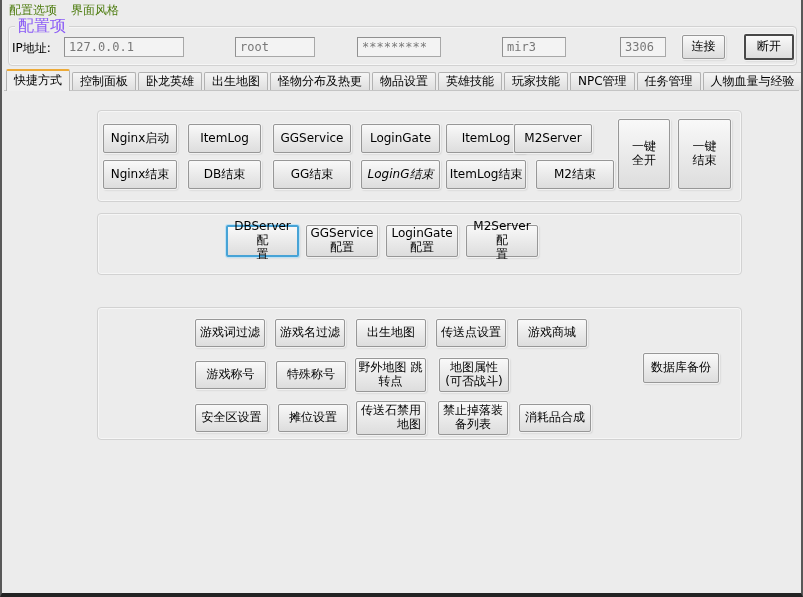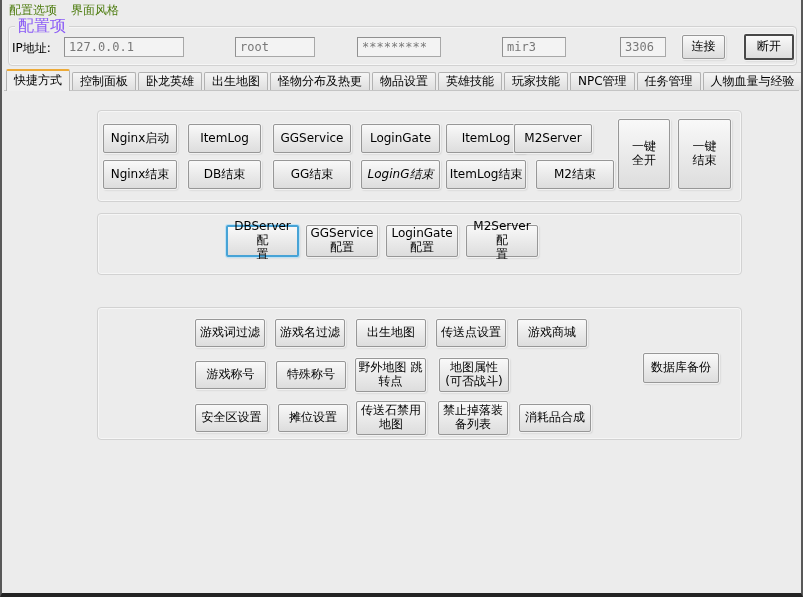--- a/index.html
+++ b/index.html
@@ -120,21 +120,21 @@
       <button class="btn" style="left:97px;top:53px;width:71px;height:28px;">游戏称号</button>
       <button class="btn" style="left:178px;top:53px;width:70px;height:28px;">特殊称号</button>
       <button class="btn" style="left:257px;top:50px;width:71px;height:34px;">野外地图 跳
 转点</button>
       <button class="btn" style="left:341px;top:50px;width:70px;height:34px;">地图属性
 (可否战斗)</button>
       <button class="btn" style="left:545px;top:45px;width:76px;height:30px;">数据库备份</button>
 
       <button class="btn" style="left:97px;top:96px;width:73px;height:28px;">安全区设置</button>
       <button class="btn" style="left:180px;top:96px;width:70px;height:28px;">摊位设置</button>
-      <button class="btn" style="left:258px;top:93px;width:70px;height:34px;">传送石禁用
+      <button class="btn" style="left:258px;top:93px;width:70px;height:34px;text-align:right;">传送石禁用
 地图</button>
       <button class="btn" style="left:340px;top:93px;width:70px;height:34px;">禁止掉落装
 备列表</button>
       <button class="btn" style="left:421px;top:96px;width:72px;height:28px;">消耗品合成</button>
     </div>
 
   </div>
 </div>
 
 </body></html>

